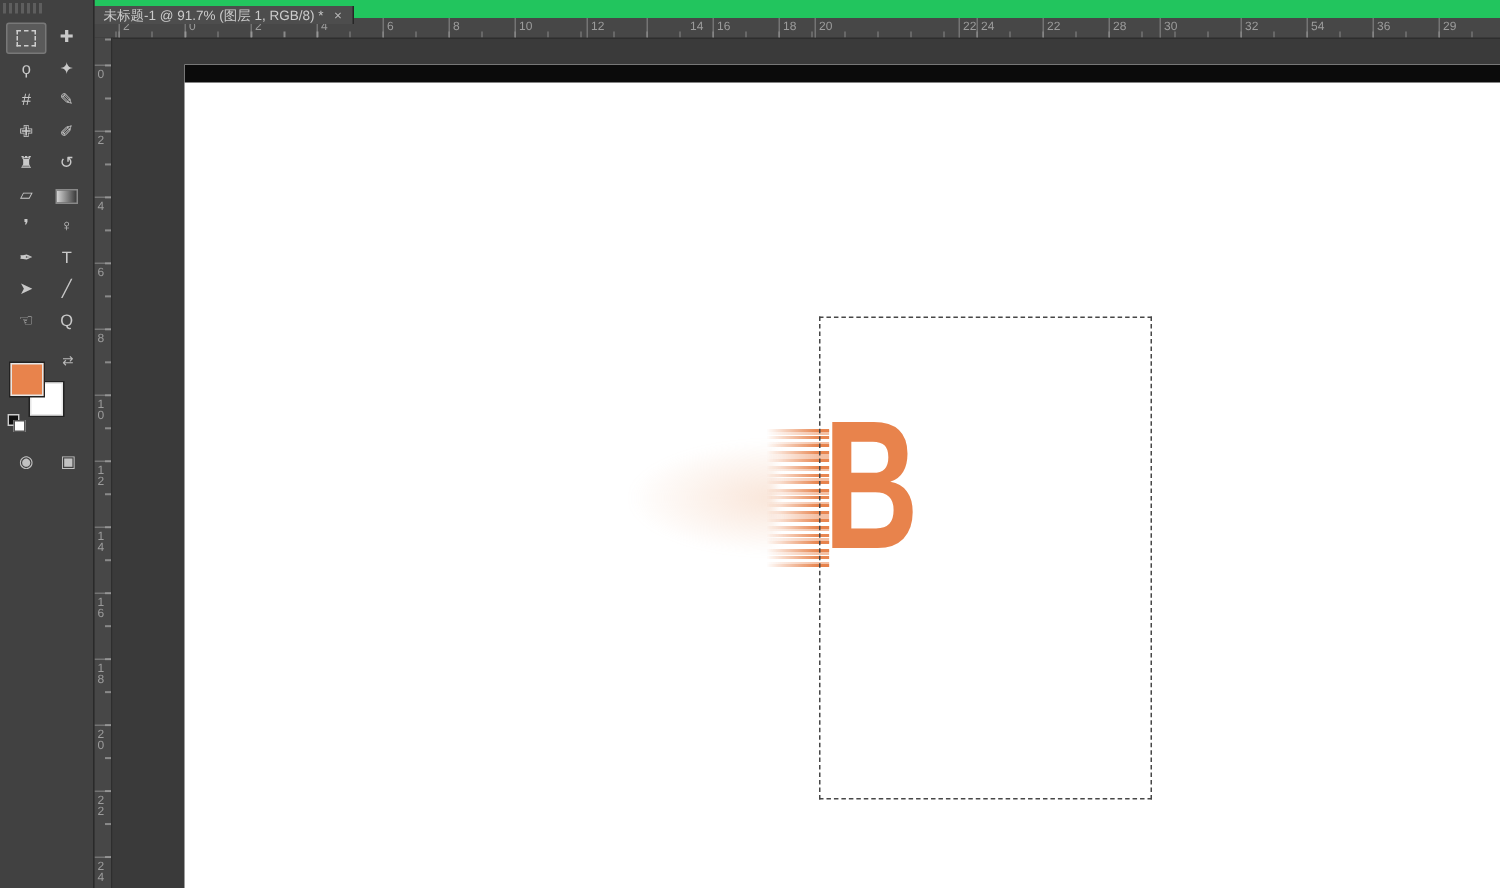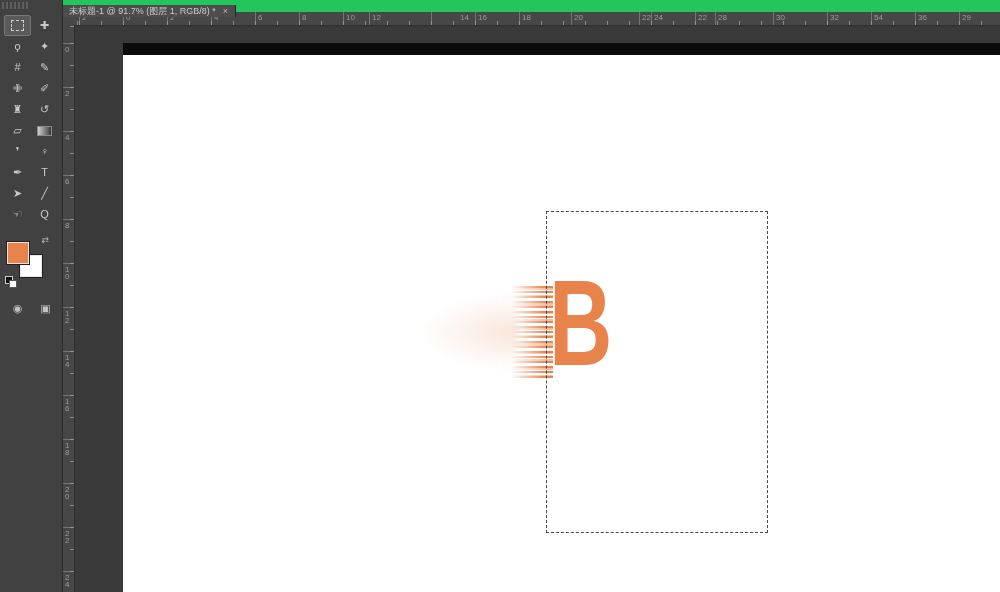--- a/index.html
+++ b/index.html
@@ -177,29 +177,29 @@
 
   <div class="corner"></div>
   <div class="ruler-h">
       <span class="rl-h" style="left: 5px;">2</span>
       <span class="rl-h" style="left: 49px;">0</span>
       <span class="rl-h" style="left: 93px;">2</span>
       <span class="rl-h" style="left: 137px;">4</span>
       <span class="rl-h" style="left: 181px;">6</span>
       <span class="rl-h" style="left: 225px;">8</span>
       <span class="rl-h" style="left: 269px;">10</span>
-      <span class="rl-h" style="left: 295px;">12</span>
+      <span class="rl-h" style="left: 317px;">12</span>
       <span class="rl-h" style="left: 357px; padding-left: 28px;">14</span>
       <span class="rl-h" style="left: 401px;">16</span>
       <span class="rl-h" style="left: 445px;">18</span>
-      <span class="rl-h" style="left: 497px;">20</span>
+      <span class="rl-h" style="left: 469px;">20</span>
       <span class="rl-h" style="left: 533px; margin-left: 32px;">22</span>
       <span class="rl-h" style="left: 577px;">24</span>
       <span class="rl-h" style="left: 621px;">22</span>
-      <span class="rl-h" style="left: 641px;">28</span>
+      <span class="rl-h" style="left: 665px;">28</span>
       <span class="rl-h" style="left: 699px;">30</span>
       <span class="rl-h" style="left: 753px;">32</span>
       <span class="rl-h" style="left: 797px;">54</span>
       <span class="rl-h" style="left: 841px;">36</span>
       <span class="rl-h" style="left: 885px;">29</span>
     </div>
   <div class="ruler-v">
       <span class="rl-v" style="top: 18px;">0</span>
       <span class="rl-v" style="top: 62px;">2</span>
       <span class="rl-v" style="top: 106px;">4</span>

